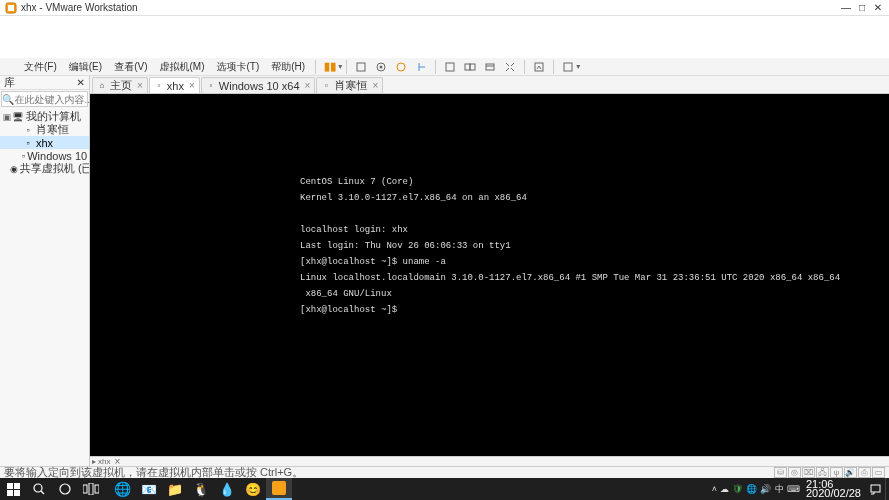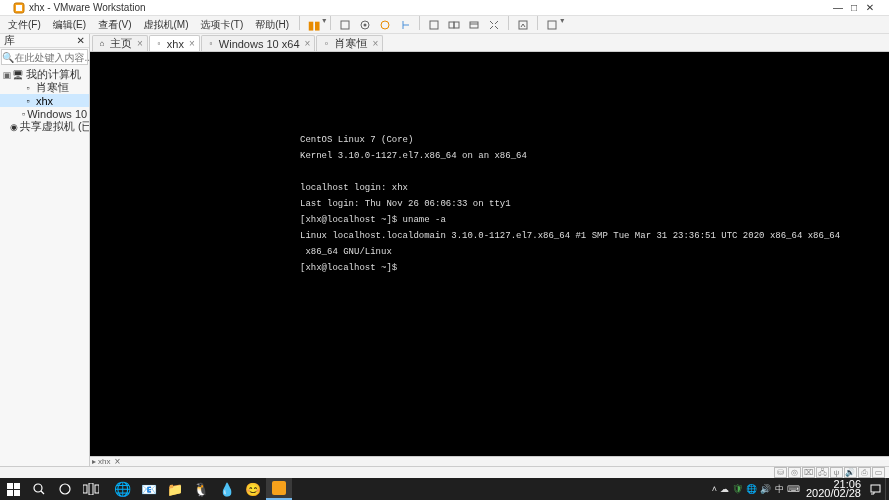--- a/index.html
+++ b/index.html
@@ -1,22 +1,22 @@
 <!DOCTYPE html>
 <html><head>
 <meta charset="utf-8">
 <style>
 *{margin:0;padding:0;box-sizing:border-box;font-family:"Microsoft YaHei","Segoe UI",Tahoma,sans-serif;font-size:11px;}
 body{width:889px;height:500px;overflow:hidden;background:#fff;display:flex;flex-direction:column;}
-.titlebar{height:16px;background:#fff;display:flex;align-items:center;padding:0 13px;border-bottom:1px solid #e0e0e0;}
+.titlebar{height:16px;background:#fff;display:flex;align-items:center;padding:0 5px;border-bottom:1px solid #e0e0e0;}
 .titlebar .app-icon{width:12px;height:12px;margin-right:4px;display:flex;align-items:center;justify-content:center;}
 .titlebar .title{flex:1;font-size:10px;color:#333;}
 .titlebar .winbtns{display:flex;gap:4px;}
 .titlebar .winbtns span{width:12px;height:12px;display:flex;align-items:center;justify-content:center;font-size:10px;color:#333;cursor:pointer;}
-.menubar{height:18px;background:#f4f4f4;display:flex;align-items:flex-start;padding:0 2px;border-bottom:1px solid #ddd;}
+.menubar{height:18px;background:#f4f4f4;display:flex;align-items:center;padding:0 18px;border-bottom:1px solid #ddd;margin-top:42px;}
 .menubar .menuitem{padding:0 6px;font-size:10px;color:#333;cursor:pointer;height:100%;display:flex;align-items:center;}
 .menubar .sep{width:1px;height:14px;background:#ccc;margin:0 4px;}
 .menubar .tbtn{width:20px;height:18px;display:flex;align-items:center;justify-content:center;cursor:pointer;color:#555;font-size:11px;}
 .menubar .tbtn.orange{color:#e88b00;font-weight:bold;}
 .menubar .dropdown-arrow{font-size:8px;color:#666;margin-left:-2px;}
 .mainrow{flex:1;display:flex;min-height:0;}
 .sidebar{width:90px;background:#f7f7f7;border-right:1px solid #ccc;display:flex;flex-direction:column;}
 .sidebar .sbhead{height:14px;display:flex;align-items:center;justify-content:space-between;padding:0 4px;font-size:10px;color:#333;border-bottom:1px solid #ddd;}
 .sidebar .sbhead .close{font-size:10px;cursor:pointer;}
 .sbsearch{height:16px;margin:1px;border:1px solid #ccc;background:#fff;display:flex;align-items:center;}
@@ -44,21 +44,21 @@
 .statusbar{height:12px;background:#f4f4f4;border-top:1px solid #ccc;display:flex;align-items:center;padding:0 4px;font-size:10px;color:#555;}
 .statusbar .spacer{flex:1;}
 .statusbar .sicon{width:13px;height:11px;border:1px solid #bbb;margin-left:1px;font-size:8px;display:flex;align-items:center;justify-content:center;color:#888;cursor:pointer;}
 .taskbar{height:22px;background:#1f1f1f;display:flex;align-items:center;}
 .taskbar .tbitem{width:26px;height:22px;display:flex;align-items:center;justify-content:center;cursor:pointer;color:#fff;font-size:12px;}
 .taskbar .tbitem.start{color:#fff;}
 .taskbar .tbitem.active{background:#3a3a3a;border-bottom:2px solid #76b9ed;}
 .taskbar .spacer{flex:1;}
 .taskbar .tray{display:flex;align-items:center;gap:3px;padding-right:2px;}
 .taskbar .tray span{color:#ddd;font-size:9px;cursor:pointer;}
-.taskbar .clock{color:#fff;font-size:9px;text-align:right;line-height:9px;padding:0 4px;}
+.taskbar .clock{color:#fff;font-size:9px;text-align:left;line-height:9px;padding:0 4px;}
 svg{display:block;}
 </style>
 </head>
 <body>
 
 <div class="titlebar">
   <span class="app-icon">
     <svg width="12" height="12" viewBox="0 0 12 12">
         <rect x="1" y="1" width="10" height="10" rx="2" fill="#f7a11b" stroke="#c47500"></rect>
         <rect x="3" y="3" width="6" height="6" fill="#fff"></rect>
@@ -215,20 +215,21 @@
     <div class="vmbottom">
       <span style="font-size:8px;color:#666;margin-right:2px;">▸</span>
       <span class="vlbl">xhx</span>
       <span class="vclose">×</span>
       <span class="spacer"></span>
     </div>
   </div>
 </div>
 
 <div class="statusbar">
+  <span>要将输入定向到该虚拟机，请在虚拟机内部单击或按 Ctrl+G。</span>
   <span class="spacer"></span>
   <span class="sicon">⛁</span>
   <span class="sicon">◎</span>
   <span class="sicon">⌧</span>
   <span class="sicon">🖧</span>
   <span class="sicon">ψ</span>
   <span class="sicon">🔊</span>
   <span class="sicon">⎙</span>
   <span class="sicon">▭</span>
 </div>

